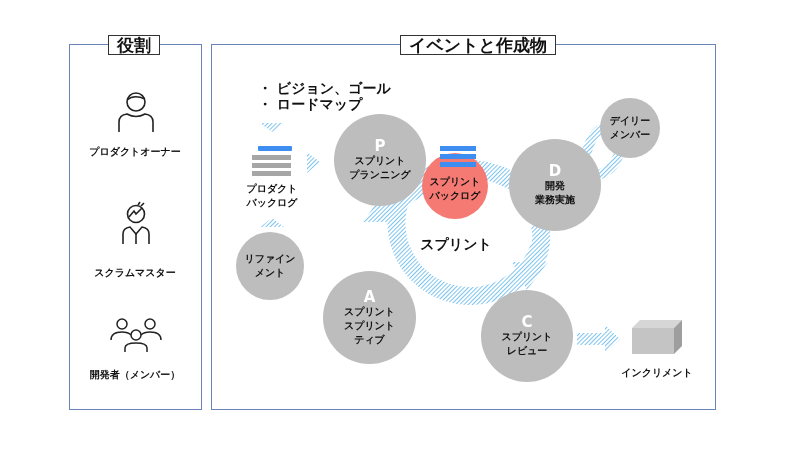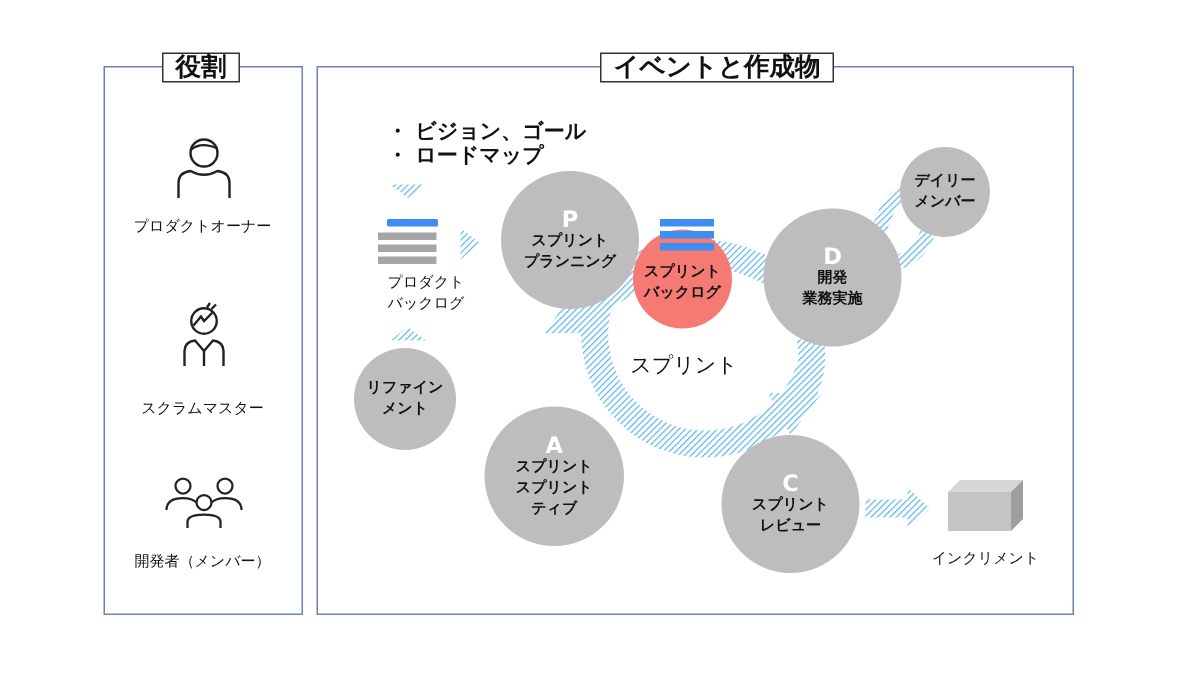--- a/index.html
+++ b/index.html
@@ -2,21 +2,21 @@
 <html><head>
 <meta charset="utf-8">
 <style>
   html, body { margin:0; padding:0; background:#ffffff; }
   body { width:800px; height:450px; position:relative; overflow:hidden;
          font-family:"DejaVu Sans", sans-serif; color:#111; }
   .frame { position:absolute; border:1.5px solid #6b84b8; box-sizing:border-box; background:#fff; }
   .frame-title { position:absolute; background:#fff; border:1.5px solid #333; padding:1px 8px;
                  font-weight:bold; font-size:17px; line-height:16px; white-space:nowrap; }
   .abs { position:absolute; }
-  .label { position:absolute; font-weight:normal; font-size:10px; text-align:center; line-height:14px; white-space:nowrap; transform:translateX(-50%); }
+  .label { position:absolute; font-weight:bold; font-size:10px; text-align:center; line-height:14px; white-space:nowrap; transform:translateX(-50%); }
   .circle { position:absolute; border-radius:50%; background:#bdbdbd; display:flex; flex-direction:column;
             align-items:center; justify-content:center; text-align:center; font-weight:bold;
             font-size:10px; line-height:14px; }
   .circle .letter { color:#fff; font-size:15px; line-height:16px; font-weight:bold; }
   .bullets { position:absolute; font-weight:bold; font-size:14px; line-height:16px;margin-left:30px; }
   svg.layer { position:absolute; left:0; top:0; }
 </style>
 </head>
 <body>
 
@@ -92,21 +92,21 @@
   <rect x="577" y="333" width="30" height="12" fill="url(#hatch)"></rect>
   <polygon points="605,325 620,339 605,353" fill="url(#hatch)"></polygon>
 </svg>
 
 <div class="abs" style="left:252px;top:146px;width:40px;height:32px;">
   <div style="position:absolute;left:6px;top:0;width:34px;height:5px;background:#3d8ef0;border-radius:1px;"></div>
   <div style="position:absolute;left:0;top:9px;width:39px;height:5px;background:#a6a6a6;"></div>
   <div style="position:absolute;left:0;top:17px;width:39px;height:5px;background:#a6a6a6;"></div>
   <div style="position:absolute;left:0;top:25px;width:39px;height:5px;background:#a6a6a6;"></div>
 </div>
-<div class="label" style="left:284px;top:182px;text-align:right;">
+<div class="label" style="left:272px;top:182px;text-align:right;">
   <div>プロダクト</div>
   <div>バックログ</div>
 </div>
 
 <div class="circle" style="left:236px;top:232px;width:68px;height:68px;">
   <div>リファイン</div>
   <div>メント</div>
 </div>
 
 <div class="circle" style="left:334px;top:114px;width:92px;height:92px;">

